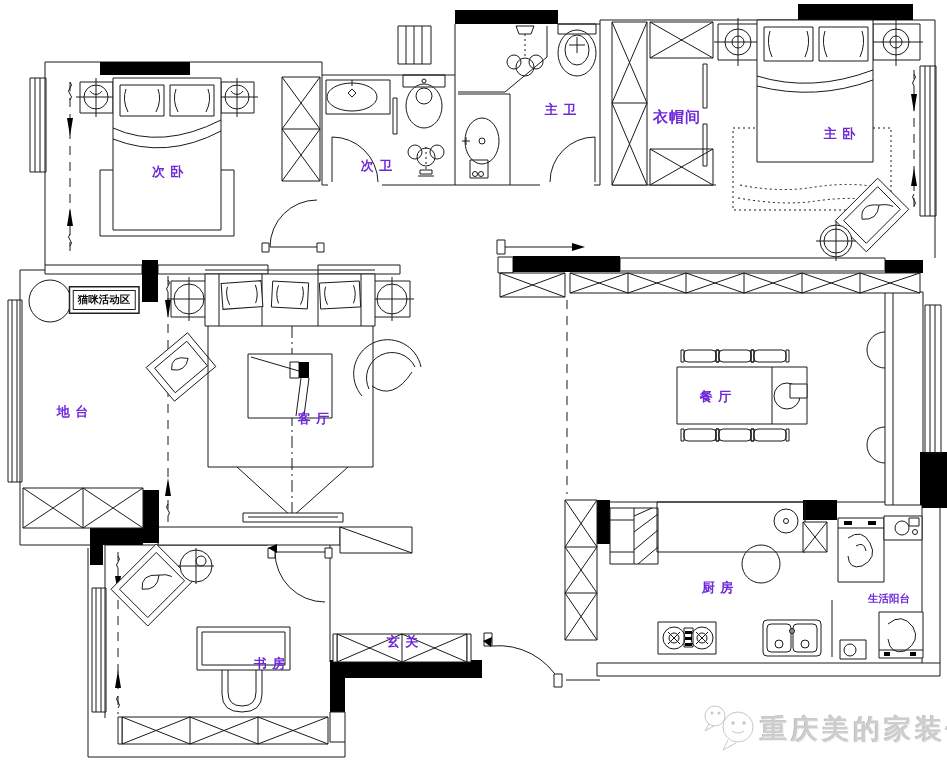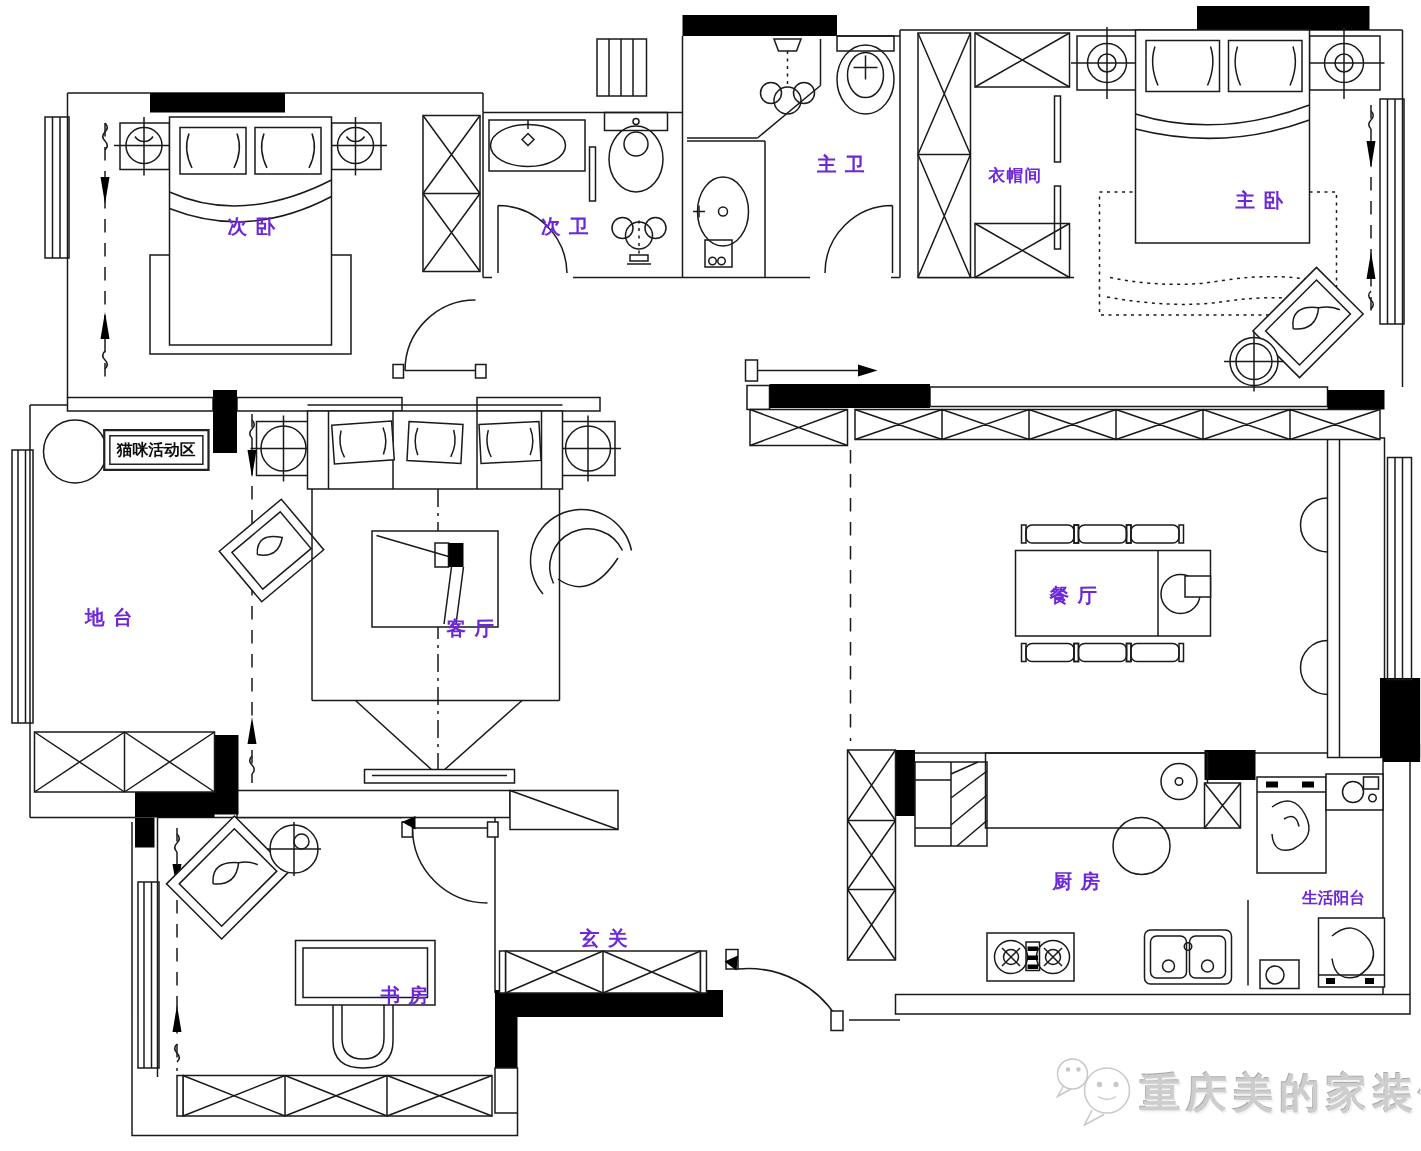--- a/index.html
+++ b/index.html
@@ -394,27 +394,27 @@
     <circle class="f" cx="733" cy="723" r="1.8"></circle>
         <circle class="f" cx="744" cy="723" r="1.8"></circle>
     <path d="M732,731 Q738,735 744,731" stroke-width="2"></path>
     <circle cx="715" cy="716" r="10" stroke-width="2"></circle>
     <path d="M709,724 L705,731 L714,726" stroke-width="2"></path>
     <circle class="f" cx="712" cy="713" r="1.5"></circle>
         <circle class="f" cx="719" cy="713" r="1.5"></circle>
   </g>
 </svg>
 
-<div class="rl" style="left:168px;top:151px;">次 卧</div>
-<div class="rl" style="left:377px;top:151px;">次 卫</div>
+<div class="rl" style="left:168px;top:172px;font-family:Liberation Serif, serif;">次 卧</div>
+<div class="rl" style="left:377px;top:166px;">次 卫</div>
 <div class="rl" style="left:561px;top:110px;">主 卫</div>
-<div class="rl" style="left:677px;top:117px;font-size:11px;text-align:right;">衣帽间</div>
+<div class="rl" style="left:677px;top:117px;font-size:15px;text-align:right;">衣帽间</div>
 <div class="rl" style="left:840px;top:134px;text-align:center;">主 卧</div>
 <div class="rl-box" style="left:104px;top:300px;font-size:10.5px;">猫咪活动区</div>
 <div class="rl" style="left:73px;top:412px;">地 台</div>
 <div class="rl" style="left:282px;top:419px;margin-left:32px;">客 厅</div>
 <div class="rl" style="left:716px;top:397px;">餐 厅</div>
-<div class="rl" style="left:403px;top:626px;">玄 关</div>
+<div class="rl" style="left:403px;top:642px;">玄 关</div>
 <div class="rl" style="left:243px;top:664px;margin-left:27px;">书 房</div>
 <div class="rl" style="left:718px;top:588px;text-align:center;">厨 房</div>
 <div class="rl" style="left:889px;top:599px;font-size:10.5px;letter-spacing:0;font-family:Liberation Serif, serif;">生活阳台</div>
 <div class="wmtext" style="left:760px;top:729px;">重庆美的家装饰</div>
 </div>
 
 </body></html>

